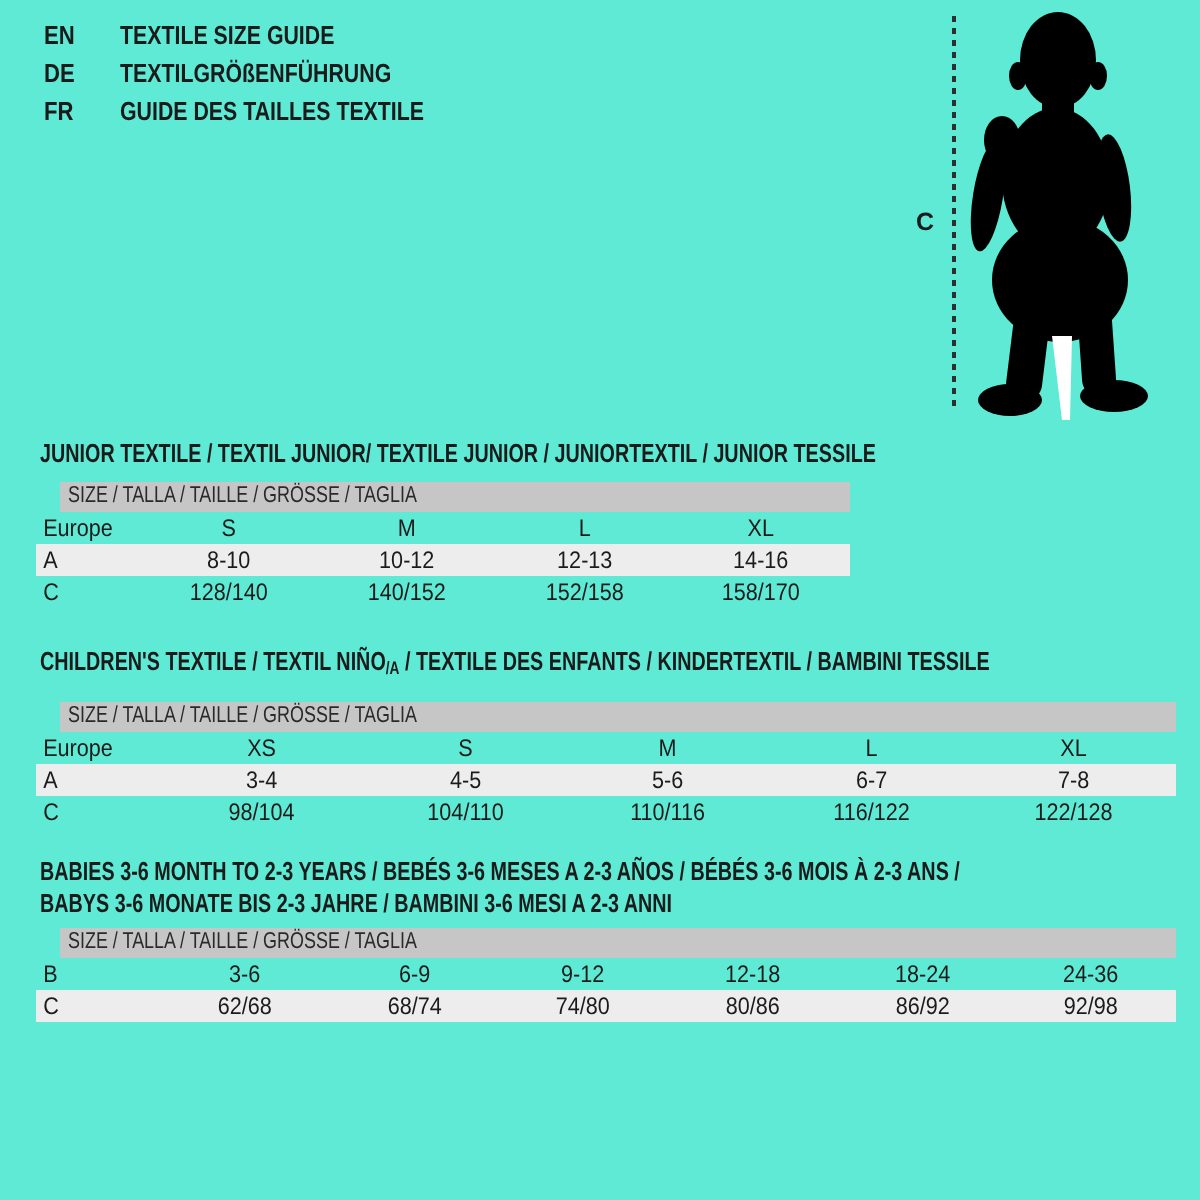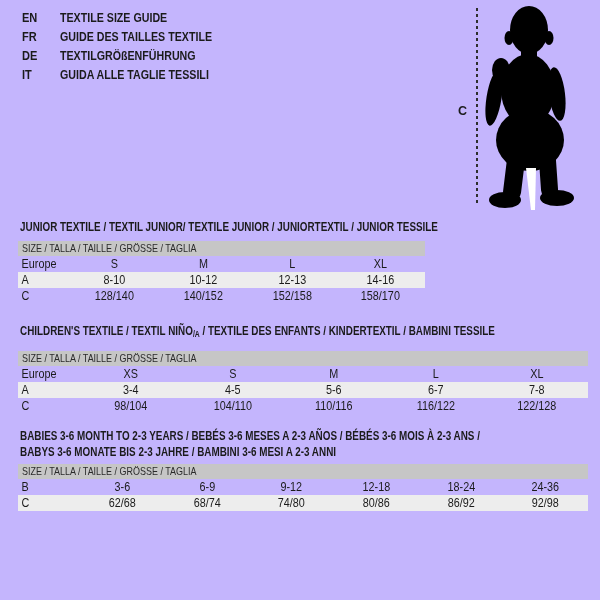--- a/index.html
+++ b/index.html
@@ -1,16 +1,16 @@
 <!DOCTYPE html>
 <html><head>
 <meta charset="utf-8">
 <style>
   html,body{margin:0;padding:0;background:#fff;}
-  .page{position:relative;width:600px;height:600px;background:#c4b5fd;overflow:hidden;
+  .page{position:relative;width:600px;height:600px;background:#5eead4;overflow:hidden;
         font-family:"Liberation Sans",sans-serif;color:#1b1b1b;}
 
   
   .cx{display:inline-block;transform:scaleX(0.78);transform-origin:0 50%;white-space:nowrap;}
 
   
   .lang-list{position:absolute;left:22px;top:8px;}
   .lang-row{height:19px;display:flex;align-items:center;font-weight:bold;font-size:13px;}
   .lang-code{display:inline-block;width:38px;transform:scaleX(0.85);transform-origin:0 50%;}
   .lang-label{display:inline-block;transform:scaleX(0.82);transform-origin:0 50%;white-space:nowrap;}
@@ -29,21 +29,21 @@
   .t2title{left:20px;top:323px;}
   .t3title{left:20px;top:428px;line-height:15.5px;}
   .subsc{font-size:9px;vertical-align:-2px;}
 
   
   .tbl{position:absolute;font-size:12px;}
   .tbl1{left:18px;top:241px;width:407px;}
   .tbl2{left:18px;top:351px;width:570px;}
   .tbl3{left:18px;top:464px;width:570px;}
   .tbl-hdr{height:15px;line-height:15px;background:#c6c6c6;font-size:11.5px;padding-left:4px;
-           color:#2a2a2a;}
+           color:#2a2a2a;margin-left:12px;}
   .trow{display:grid;height:16.2px;line-height:16.2px;align-items:center;}
   .cols5{grid-template-columns:52px repeat(4,1fr);}
   .cols6{grid-template-columns:62px repeat(5,1fr);}
   .cols7{grid-template-columns:62px repeat(6,1fr);}
   .trow.alt{background:#ededed;}
   .cell{text-align:center;transform:scaleX(0.9);}
   .cell.first{text-align:left;padding-left:4px;transform:scaleX(0.9);transform-origin:0 50%;}
 
   
   .notes{position:absolute;left:20px;top:532px;}
@@ -54,30 +54,26 @@
 <body>
 
 <div class="page">
 
   <div class="lang-list">
     <div class="lang-row">
       <span class="lang-code">EN</span>
       <span class="lang-label">TEXTILE SIZE GUIDE</span>
     </div>
     <div class="lang-row">
-      <span class="lang-code">FR</span>
-      <span class="lang-label">GUIDE DES TAILLES TEXTILE</span>
-    </div>
-    <div class="lang-row">
       <span class="lang-code">DE</span>
       <span class="lang-label">TEXTILGRÖßENFÜHRUNG</span>
     </div>
     <div class="lang-row">
-      <span class="lang-code">IT</span>
-      <span class="lang-label">GUIDA ALLE TAGLIE TESSILI</span>
+      <span class="lang-code">FR</span>
+      <span class="lang-label">GUIDE DES TAILLES TEXTILE</span>
     </div>
   </div>
 
   <div class="figure">
     <span class="figure-c">C</span>
     <div class="dotted"></div>
     <svg class="baby" viewBox="0 0 112 208" width="112" height="208" aria-hidden="true">
       <g fill="#000">
         <ellipse cx="44" cy="28" rx="19" ry="24"></ellipse>
         <ellipse cx="24" cy="36" rx="4.5" ry="7"></ellipse>

